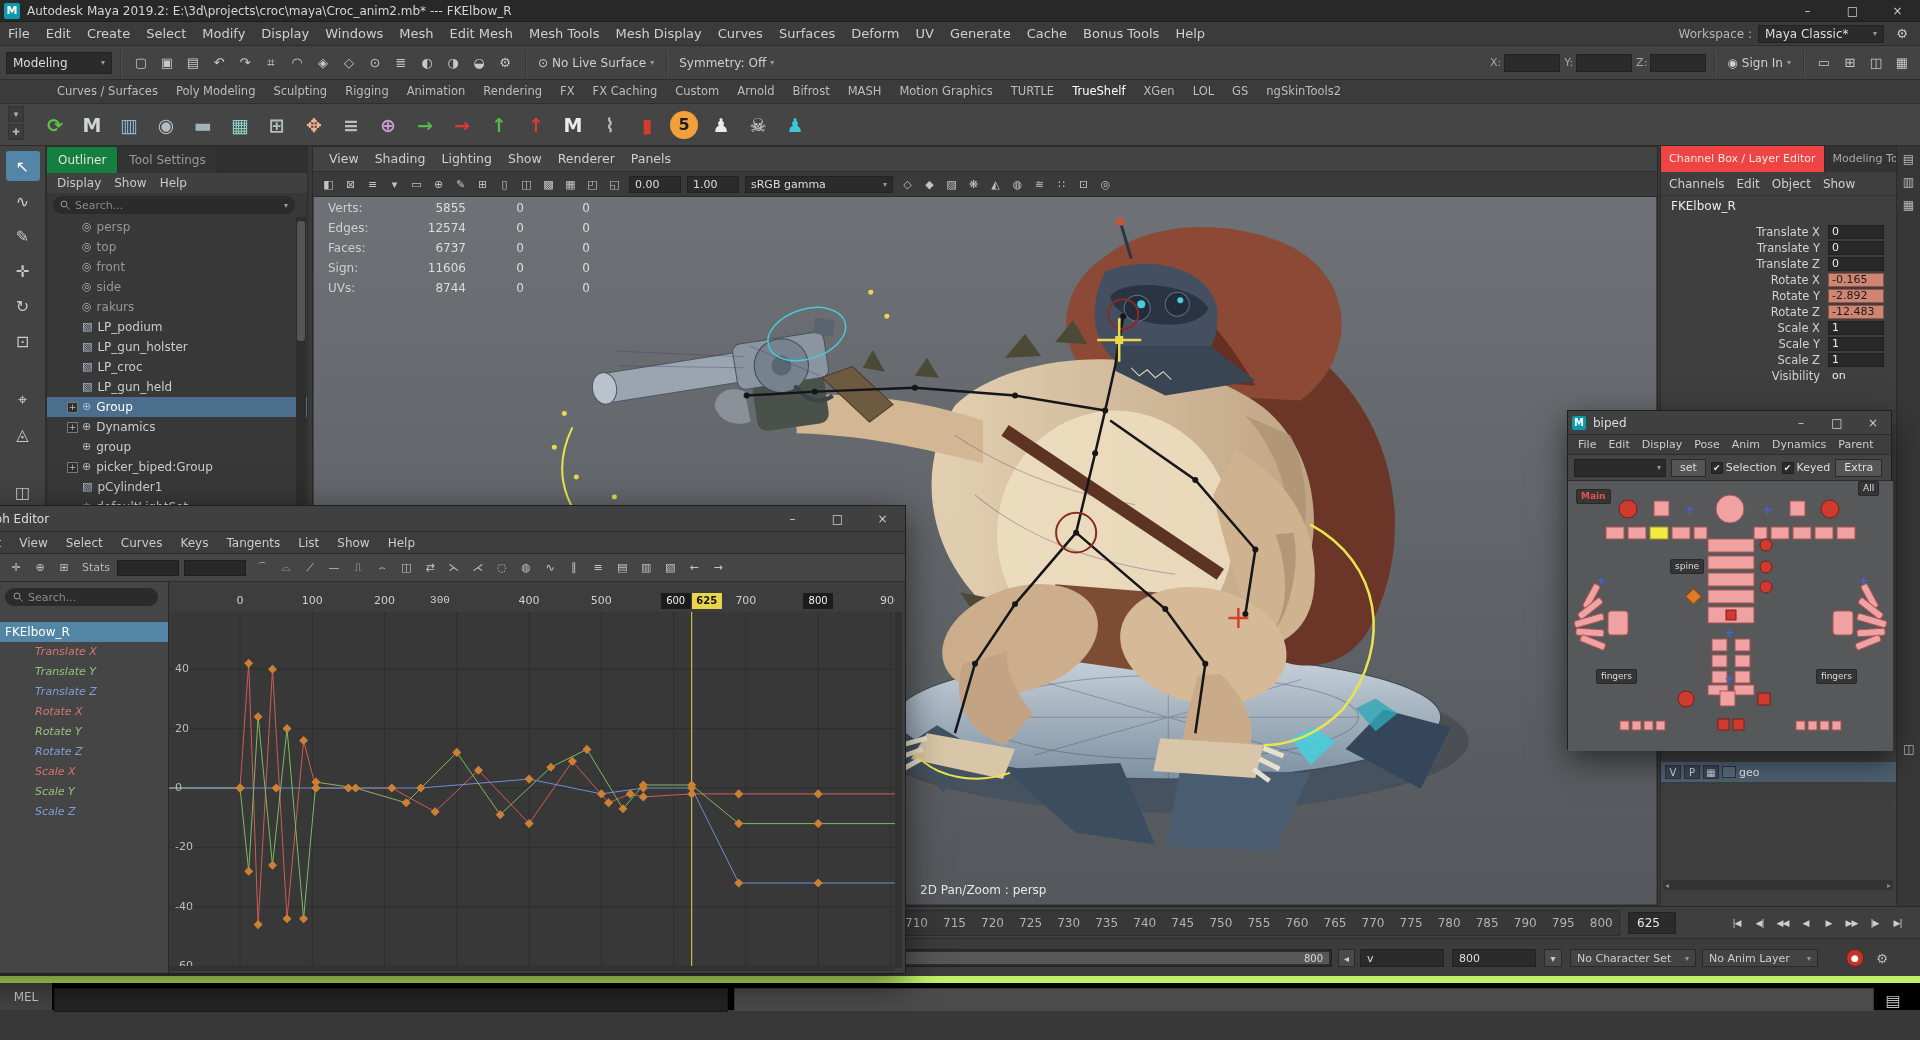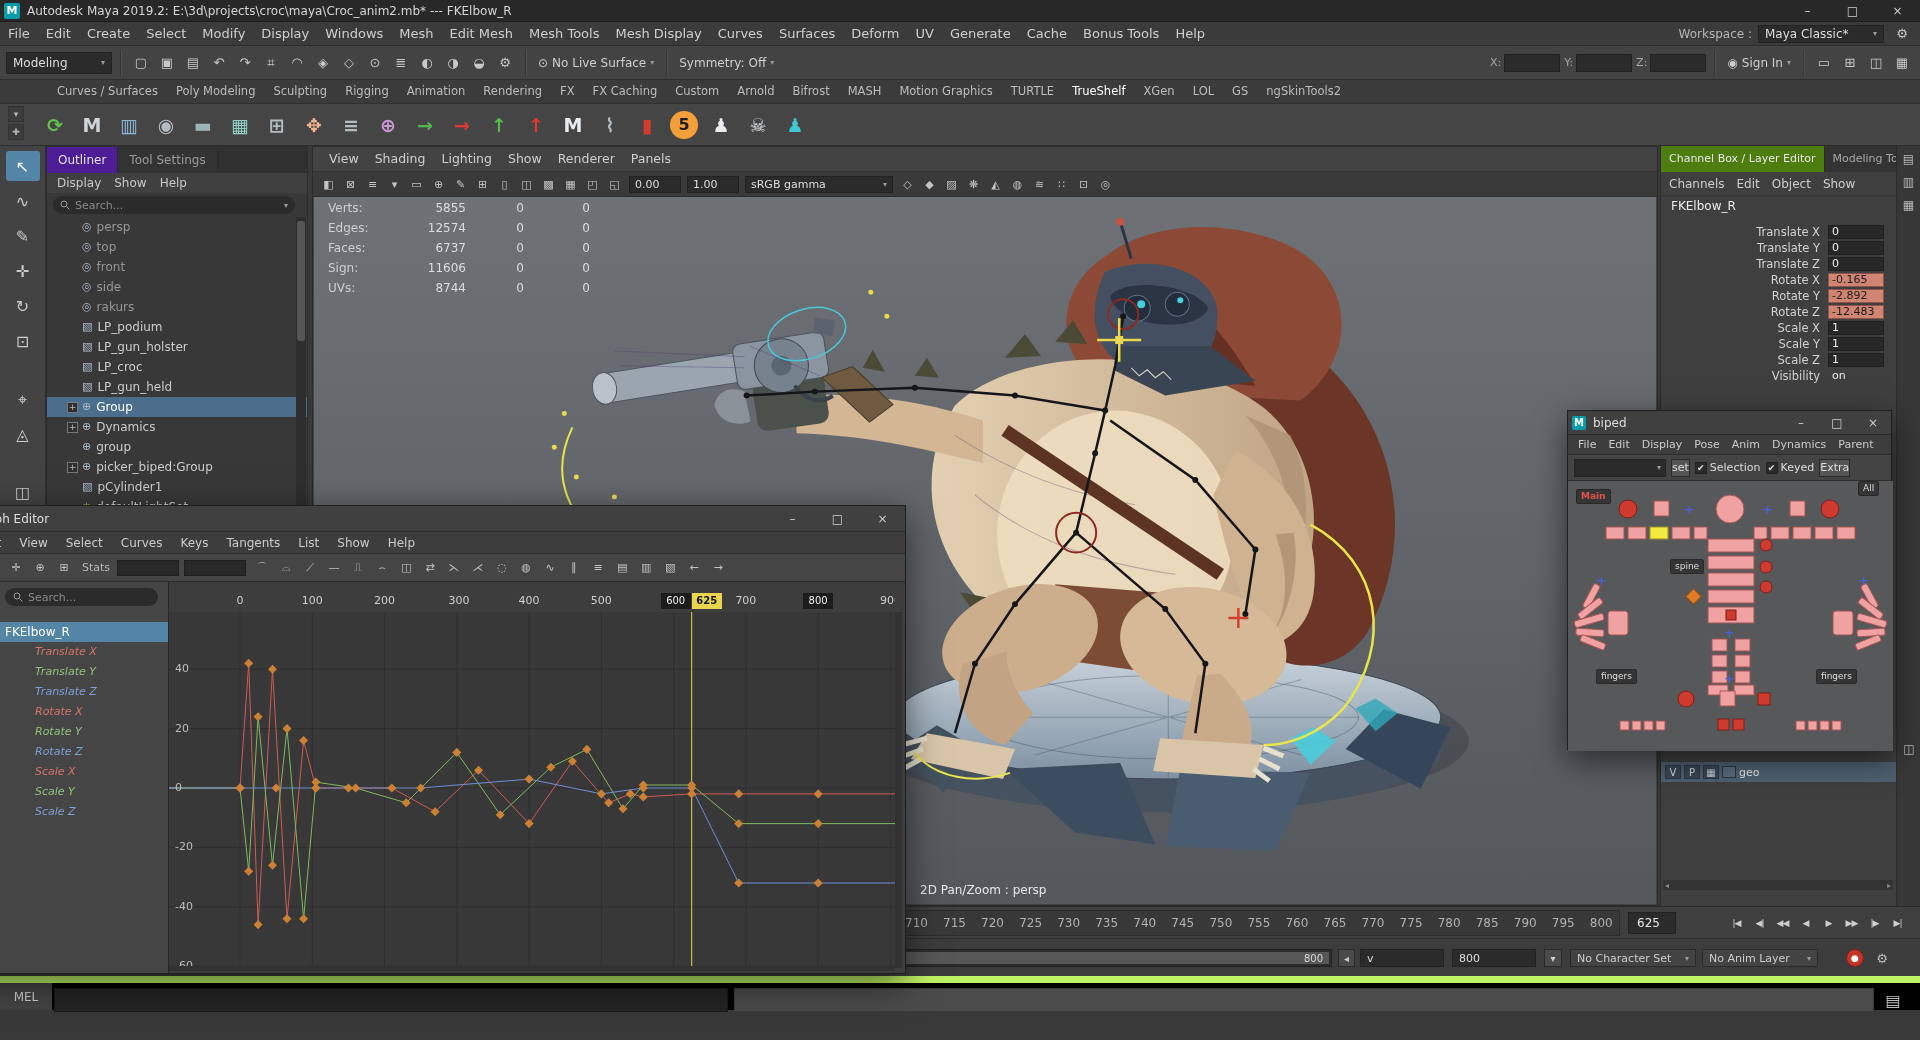--- a/index.html
+++ b/index.html
@@ -36,21 +36,21 @@
   .shelf-btn.circle{width:28px;height:28px;border-radius:50%;background:#f29f3c;font-size:16px;margin:0 3px}
   
   #toolbox{position:absolute;left:0;top:146px;width:46px;height:760px;background:#434343;border-right:1px solid #2e2e2e}
   .tool-btn{width:34px;height:30px;margin:5px auto;display:flex;align-items:center;justify-content:center;font-size:16px;color:#c9c9c9;border-radius:3px}
   .tool-btn.active{background:#5285a6;color:#fff}
   .tool-btn.gap{margin-top:28px}
   
   #outliner{position:absolute;left:46px;top:146px;width:262px;height:760px;background:#383838;border:1px solid #2d2d2d}
   .ol-tabs{height:26px;display:flex;background:#303030}
   .ol-tab{padding:0 11px;font-size:12px;line-height:26px;color:#9b9b9b;background:#333;border-right:1px solid #2a2a2a}
-  .ol-tab.active{background:#4c1d95;color:#e2e2e2}
+  .ol-tab.active{background:#15803d;color:#e2e2e2}
   .ol-menus{height:20px;display:flex;gap:13px;padding-left:10px;font-size:12px;color:#c9c9c9;background:#404040;align-items:center}
   .ol-search{height:18px;margin:3px 12px 3px 6px;background:#2b2b2b;border-radius:9px;display:flex;align-items:center;padding:0 7px;gap:5px;font-size:11px;color:#8a8a8a}
   .ol-list{font-size:12px;color:#ccc}
   .ol-row{height:20px;line-height:20px;display:flex;align-items:center;padding-left:20px;white-space:nowrap}
   .ol-row.selected{background:#4b6e8c;color:#fff}
   .ol-row.dim{color:#979797}
   .ol-row.light .ol-icon{color:#dcc86e}
   .ol-exp{display:inline-block;width:11px;height:11px;border:1px solid #787878;font-size:9px;line-height:9px;text-align:center;color:#bbb;margin-right:4px;background:#2f2f2f}
   .ol-exp:empty{visibility:hidden}
   .ol-icon{margin-right:5px;font-size:11px;color:#aebccb}
@@ -68,21 +68,21 @@
   #vp-art{width:100%;height:100%;display:block}
   #hud{position:absolute;left:14px;top:4px}
   .hud-row{display:grid;grid-template-columns:60px 78px 58px 66px;height:20px;font-size:12px;color:#dcdcdc}
   .hud-row span{text-align:right}
   .hud-row .hud-label{text-align:left;color:#cfcfcf}
   #panzoom{position:absolute;left:606px;top:686px;font-size:12px;color:#e8e8e8}
   
   #channel-box{position:absolute;left:1660px;top:146px;width:236px;height:760px;background:#3f3f3f;border-left:1px solid #2c2c2c}
   .cb-tabs{height:26px;display:flex;background:#303030;overflow:hidden}
   .cb-tab{padding:0 8px;font-size:11px;line-height:26px;color:#a8a8a8;background:#333;border-right:1px solid #2a2a2a;white-space:nowrap}
-  .cb-tab.active{background:#4d7c0f;color:#e8e8e8}
+  .cb-tab.active{background:#ef4444;color:#e8e8e8}
   .cb-menus{height:24px;display:flex;gap:12px;align-items:center;padding-left:8px;font-size:12px;color:#cfcfcf;background:#3f3f3f;border-bottom:1px solid #353535}
   .cb-object{height:20px;line-height:20px;padding-left:10px;font-size:12px;color:#eaeaea}
   .cb-row{display:flex;height:16px;align-items:center}
   .cb-label{flex:1;text-align:right;padding-right:8px;font-size:11.5px;color:#d2d2d2}
   .cb-value{width:56px;height:14px;background:#282828;border:1px solid #1f1f1f;font-size:11px;color:#ececec;line-height:12px;padding:0 3px;margin-right:12px}
   .cb-value.keyed{background:#d08573;color:#1b1b1b;border-color:#8f5347}
   .cb-value.plain{background:transparent;border-color:transparent}
   #layer-row{position:absolute;left:0;top:616px;width:100%;height:20px;background:#4e6070;display:flex;align-items:center;gap:3px;padding-left:4px;font-size:11px;color:#e8e8e8}
   .lr-box{width:16px;height:14px;background:#3a4654;border:1px solid #2b3542;text-align:center;font-size:10px;line-height:13px;color:#cfd8e0}
   .lr-swatch{width:14px;height:12px;background:#5a6b7d;border:1px solid #2b3542}
@@ -138,21 +138,21 @@
   .ge-hscroll{position:absolute;left:208px;bottom:2px;width:726px;height:5px;background:#323232}
   
   #biped{position:absolute;left:1567px;top:410px;width:325px;height:340px;background:#3f3f3f;border:1px solid #1f1f1f;box-shadow:0 10px 30px rgba(0,0,0,.55);z-index:55}
   .bp-title{height:24px;background:#404040;display:flex;align-items:center;border-bottom:1px solid #2b2b2b;font-size:12px;color:#ddd}
   .bp-title .app-logo{width:14px;height:14px;font-size:10px}
   .bp-title .win-btn{width:36px;height:24px}
   .bp-menus{height:20px;display:flex;padding-left:4px;background:#3d3d3d;border-bottom:1px solid #2e2e2e}
   .bp-menus .menu-sm{padding:0 6px;font-size:11px;line-height:20px}
   .bp-ctrl{height:26px;display:flex;align-items:center;gap:5px;padding:0 6px;background:#444;border-bottom:1px solid #2d2d2d}
   .bp-select{width:92px;height:18px;background:#2b2b2b;border:1px solid #222;display:flex;align-items:center;justify-content:flex-end;padding-right:4px}
-  .bp-btn{height:18px;padding:0 0;background:#555;border:1px solid #2a2a2a;font-size:11px;line-height:16px;color:#ddd}
+  .bp-btn{height:18px;padding:0 8px;background:#555;border:1px solid #2a2a2a;font-size:11px;line-height:16px;color:#ddd}
   .bp-check{display:flex;align-items:center;gap:3px;font-size:11px;color:#ddd}
   .bp-checkbox{width:12px;height:12px;background:#2b2b2b;border:1px solid #222;font-size:9px;line-height:11px;text-align:center;color:#e8e8e8}
   .bp-canvas{position:absolute;left:0;top:70px;width:325px;height:270px;background:#56585a}
   .bp-badge{position:absolute;background:#353535;border:1px solid #282828;color:#ddd;font-size:9px;line-height:11px;padding:1px 4px;border-radius:2px}
   .bp-main{color:#e05548;font-weight:bold}
   .plus{fill:#4a5fd8;font-size:13px;font-weight:bold}
   .pk{fill:#f0a2a2;stroke:#a85555;stroke-width:1}
   .rd{fill:#cf3a2e;stroke:#7e1f17;stroke-width:1}
   .yl{fill:#f2ea3e;stroke:#9a932a;stroke-width:1}
   .or{fill:#e07b28;stroke:#8f4d14;stroke-width:1}
@@ -926,21 +926,21 @@
 
           <div class="ge-ch">
             <span class="ch-blue">Scale Z</span>
           </div>
         </div>
     </div>
     <div class="ge-ruler" id="ge-ruler">
         <div class="ge-xlab" style="left: 71px;">0</div>
         <div class="ge-xlab" style="left: 143.27px;">100</div>
         <div class="ge-xlab" style="left: 215.54px;">200</div>
-        <div class="ge-xlab" style="left: 290px;">300</div>
+        <div class="ge-xlab" style="left: 271px; font-family: Liberation Mono, monospace;">300</div>
         <div class="ge-xlab" style="left: 360.08px;">400</div>
         <div class="ge-xlab" style="left: 432.35px;">500</div>
         <div class="ge-xlab" style="left: 504.62px;">600</div>
         <div class="ge-xlab" style="left: 576.89px;">700</div>
         <div class="ge-xlab" style="left: 649.16px;">800</div>
         <div class="ge-xlab" style="left: 721.43px;">900</div>
         <div class="ge-rangebox" style="left: 491.688px;">600</div>
         <div class="ge-rangebox ge-curbox" style="left: 522.688px;">625</div>
         <div class="ge-rangebox" style="left: 634.16px;">800</div>
       </div>

